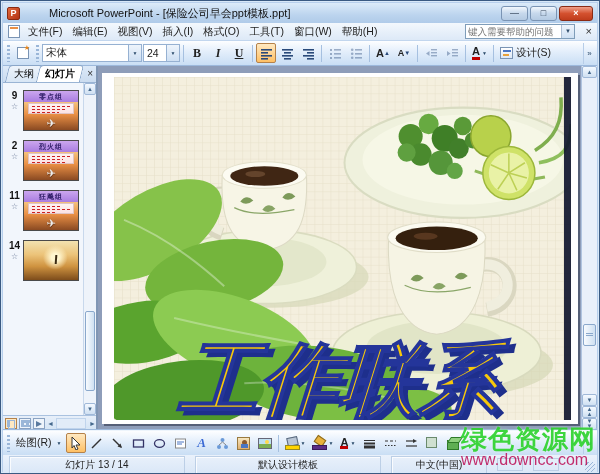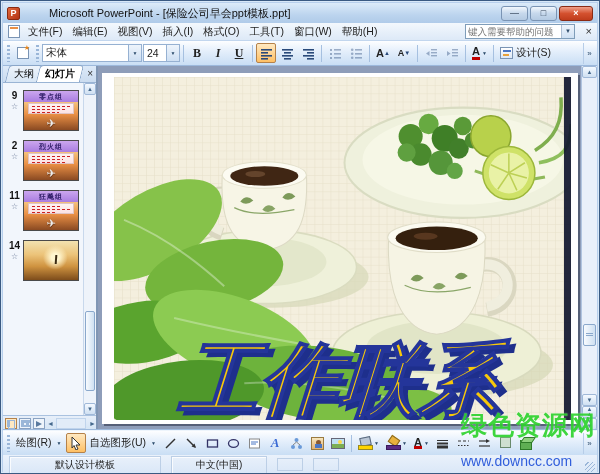--- a/index.html
+++ b/index.html
@@ -150,28 +150,28 @@
   .vs-thumb{position:absolute;left:1px;right:1px;top:78%;height:22px;background:linear-gradient(90deg,#f8fbfe,#cfe0f2);
     border:1px solid #8aa8cc;border-radius:2px;display:flex;align-items:center;justify-content:center;}
   .gripline{width:7px;height:4px;background:repeating-linear-gradient(180deg,#8aa8cc 0 1px,transparent 1px 2px);}
   .vs-nav{border-top:1px solid #9fb8d8;}
   .dbl{line-height:5px;display:flex;flex-direction:column;align-items:center;font-size:6px;}
   
   .statusbar{height:19px;margin:0 2px 2px;background:linear-gradient(#eaf1fb,#d9e7f7);display:flex;align-items:center;
     font-size:10px;color:#222;padding:0 6px;gap:10px;position:relative;}
   .sbsec{border:1px solid #bccfe6;box-shadow:inset 1px 1px 0 rgba(255,255,255,.8);text-align:center;
     padding:1px 0;white-space:nowrap;}
-  .s1{width:176px;}.s2{width:152px;font-family:Liberation Serif, serif;}.s3{width:96px;}
+  .s1{width:176px;}.s2{width:186px;font-family:Liberation Serif, serif;}.s3{width:96px;}
   .smini{width:26px;height:13px;border:1px solid #bccfe6;}
   .sgrip{position:absolute;right:2px;bottom:2px;width:10px;height:10px;
     background:repeating-linear-gradient(135deg,transparent 0 2px,#9ab6d8 2px 3px);}
   
   .watermark{position:absolute;right:3px;bottom:5px;z-index:60;text-align:left;line-height:1;pointer-events:none;}
   .wm1{font-size:26px;font-weight:bold;color:#2fd32f;letter-spacing:1px;opacity:.92;text-shadow:0 0 2px rgba(255,255,255,.5);}
-  .wm2{font-size:14px;color:#1d4ed8;margin-top:16px;opacity:.9;}
+  .wm2{font-size:16px;color:#be185d;margin-top:0;opacity:.9;}
 </style>
 </head>
 <body>
 
 <div class="window">
 
   <div class="titlebar">
     <div class="appicon">P</div>
     <div class="title-text">Microsoft PowerPoint - [保险公司早会ppt模板.ppt]</div>
     <div class="winbtns">
@@ -526,24 +526,20 @@
     <div class="grip"></div>
     <div class="tb tb-label">
       <span>绘图(R)</span>
       <span class="dd5">▼</span>
     </div>
     <div class="tb active cursoric">
       <svg width="13" height="14" viewBox="0 0 13 14">
           <path d="M3 1 L11 9 L7 9 L9 13 L7 14 L5 9.5 L3 12 Z" fill="#fff" stroke="#333" stroke-width="1"></path>
         </svg>
     </div>
-    <div class="tb tb-label">
-      <span>自选图形(U)</span>
-      <span class="dd5">▼</span>
-    </div>
     <div class="tb">
         <svg class="mini-ic" viewBox="0 0 13 13">
           <path d="M2 11 L11 2" stroke="#333" stroke-width="1.4"></path>
         </svg>
       </div>
     <div class="tb">
         <svg class="mini-ic" viewBox="0 0 13 13">
           <path d="M2 2 L10 10" stroke="#333" stroke-width="1.4"></path>
           <path d="M11 11 L6.5 9.5 L9.5 6.5 Z" fill="#333"></path>
         </svg>
@@ -619,20 +615,21 @@
       </div>
     <div class="tb">
         <span class="cubeic"></span>
       </div>
     <div class="chev">
         <span>»</span>
       </div>
   </div>
 
   <div class="statusbar">
+    <div class="sbsec s1">幻灯片 13 / 14</div>
     <div class="sbsec s2">默认设计模板</div>
     <div class="sbsec s3">中文(中国)</div>
     <div class="smini"></div>
     <div class="smini"></div>
     <div class="sgrip"></div>
   </div>
 
   <div class="watermark">
     <div class="wm1">绿色资源网</div>
     <div class="wm2">www.downcc.com</div>

